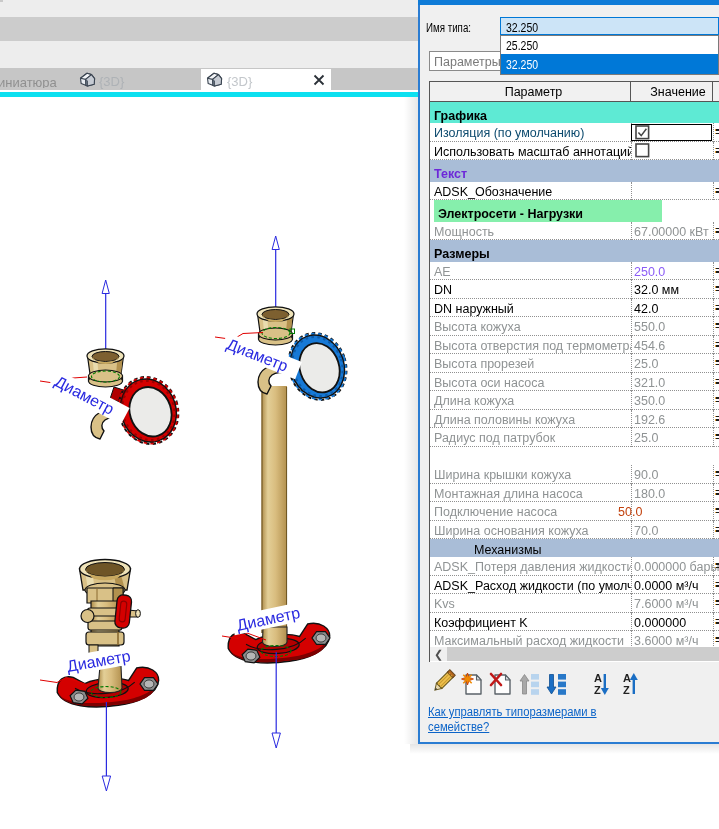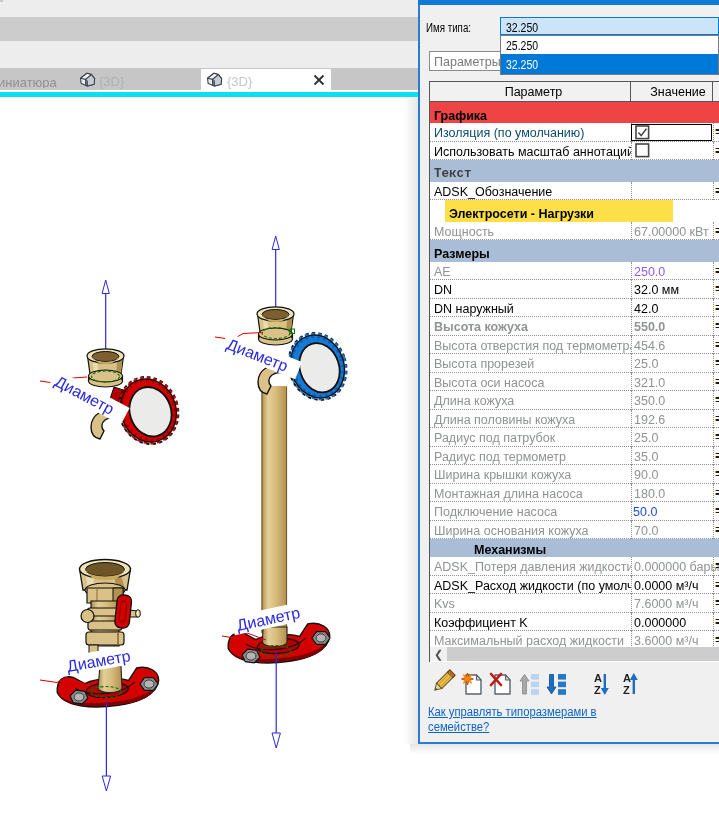--- a/index.html
+++ b/index.html
@@ -173,21 +173,21 @@
 <div class="abs" style="left:506px;top:39px;color:#000;font-size:12.5px;transform:scaleX(0.84);transform-origin:0 0;">25.250</div>
 <div class="abs" style="left:501px;top:54px;width:217px;height:19.5px;background:#0078d7;"></div>
 <div class="abs" style="left:506px;top:58px;color:#fff;font-size:12.5px;transform:scaleX(0.84);transform-origin:0 0;">32.250</div>
 <div class="abs" style="left:429px;top:81px;width:290px;height:580.5px;border-left:1.5px solid #565656;border-top:1.5px solid #565656;box-sizing:border-box;background:#fff;overflow:hidden;font-size:12.5px;">
     <div class="abs" style="left:0;top:0;width:288.5px;height:19.5px;background:#f1f1f1;border-bottom:1.5px solid #565656;box-sizing:border-box;">
       <div class="abs" style="left:0;top:2.5px;width:199px;text-align:center;color:#000;text-indent:8px;">Параметр</div>
       <div class="abs" style="left:207px;top:2.5px;width:82px;text-align:center;color:#000;">Значение</div>
       <div class="abs" style="left:199.8px;top:0;width:1.5px;height:100%;background:#565656;"></div>
       <div class="abs" style="left:281.8px;top:0;width:1.5px;height:100%;background:#565656;"></div>
     </div>
-    <div class="abs" style="left:0;top:19.5px;width:288.5px;height:21.5px;background:#ef4444;">
+    <div class="abs" style="left:0;top:19.5px;width:288.5px;height:21.5px;background:#5eead4;">
       <div class="abs" style="left:4px;top:7px;font-weight:bold;color:#000;">Графика</div>
     </div>
     <div class="abs" style="left:0;top:41px;width:288.5px;height:18.5px;border-bottom:1px dotted #909090;box-sizing:border-box;">
       <div class="abs" style="left:4px;top:3px;color:#0c4a6e;white-space:nowrap;overflow:hidden;width:196.5px;">Изоляция (по умолчанию)</div>
       <div class="abs" style="left:200.5px;top:0;width:0;height:18.5px;border-left:1px dotted #909090;"></div>
       <div class="abs" style="left:282.5px;top:0;width:0;height:18.5px;border-left:1px dotted #909090;"></div>
       <div class="abs" style="left:201px;top:0.5px;width:81px;height:17px;border:1.8px solid #000;box-sizing:border-box;background:#fff;"></div>
       <svg width="15" height="15" viewBox="0 0 15 15" style="position:absolute;left:204.5px;top:1.5px">
 <rect x="1" y="1" width="12.6" height="12.6" fill="#fff" stroke="#454545" stroke-width="1.6"></rect>
         <path d="M3.4 7.6 L6.2 10.6 L11.4 3.8" fill="none" stroke="#454545" stroke-width="1.5"></path>
@@ -199,30 +199,30 @@
       <div class="abs" style="left:4px;top:3px;color:#000;white-space:nowrap;overflow:hidden;width:196.5px;">Использовать масштаб аннотаций</div>
       <div class="abs" style="left:200.5px;top:0;width:0;height:18.5px;border-left:1px dotted #909090;"></div>
       <div class="abs" style="left:282.5px;top:0;width:0;height:18.5px;border-left:1px dotted #909090;"></div>
       <svg width="15" height="15" viewBox="0 0 15 15" style="position:absolute;left:204.5px;top:1.5px">
 <rect x="1" y="1" width="12.6" height="12.6" fill="#fff" stroke="#454545" stroke-width="1.6"></rect>
       </svg>
       <div class="abs" style="left:284.7px;top:6.2px;width:7px;height:1.7px;background:#1a1a1a;border-left:1.3px solid #e8a030;"></div>
       <div class="abs" style="left:284.7px;top:9.6px;width:7px;height:1.7px;background:#1a1a1a;border-left:1.3px solid #e8a030;"></div>
     </div>
     <div class="abs" style="left:0;top:78px;width:288.5px;height:21.5px;background:#a9bdd7;">
-      <div class="abs" style="left:4px;top:7px;font-weight:bold;color:#404040;font-family:Liberation Mono, monospace;">Текст</div>
+      <div class="abs" style="left:4px;top:7px;font-weight:bold;color:#6d28d9;">Текст</div>
     </div>
     <div class="abs" style="left:0;top:99.5px;width:288.5px;height:18.5px;border-bottom:1px dotted #909090;box-sizing:border-box;">
       <div class="abs" style="left:4px;top:3px;color:#000;white-space:nowrap;overflow:hidden;width:196.5px;">ADSK_Обозначение</div>
       <div class="abs" style="left:200.5px;top:0;width:0;height:18.5px;border-left:1px dotted #909090;"></div>
       <div class="abs" style="left:282.5px;top:0;width:0;height:18.5px;border-left:1px dotted #909090;"></div>
       <div class="abs" style="left:284.7px;top:6.2px;width:7px;height:1.7px;background:#1a1a1a;border-left:1.3px solid #e8a030;"></div>
       <div class="abs" style="left:284.7px;top:9.6px;width:7px;height:1.7px;background:#1a1a1a;border-left:1.3px solid #e8a030;"></div>
     </div>
-    <div class="abs" style="left:15px;top:118px;width:228px;height:21.5px;background:#fde047;">
+    <div class="abs" style="left:4px;top:118px;width:228px;height:21.5px;background:#86efac;">
       <div class="abs" style="left:4px;top:7px;font-weight:bold;color:#000;">Электросети - Нагрузки</div>
     </div>
     <div class="abs" style="left:0;top:139.5px;width:288.5px;height:18.5px;border-bottom:1px dotted #909090;box-sizing:border-box;">
       <div class="abs" style="left:4px;top:3px;color:#8f9394;white-space:nowrap;overflow:hidden;width:196.5px;">Мощность</div>
       <div class="abs" style="left:200.5px;top:0;width:0;height:18.5px;border-left:1px dotted #909090;"></div>
       <div class="abs" style="left:282.5px;top:0;width:0;height:18.5px;border-left:1px dotted #909090;"></div>
       <div class="abs" style="left:204px;top:3px;color:#8f9394;white-space:nowrap;">67.00000 кВт</div>
       <div class="abs" style="left:284.7px;top:6.2px;width:7px;height:1.7px;background:#1a1a1a;border-left:1.3px solid #e8a030;"></div>
       <div class="abs" style="left:284.7px;top:9.6px;width:7px;height:1.7px;background:#1a1a1a;border-left:1.3px solid #e8a030;"></div>
     </div>
@@ -246,21 +246,21 @@
       <div class="abs" style="left:284.7px;top:9.6px;width:7px;height:1.7px;background:#1a1a1a;border-left:1.3px solid #e8a030;"></div>
     </div>
     <div class="abs" style="left:0;top:216.5px;width:288.5px;height:18.5px;border-bottom:1px dotted #909090;box-sizing:border-box;">
       <div class="abs" style="left:4px;top:3px;color:#000;white-space:nowrap;overflow:hidden;width:196.5px;">DN наружный</div>
       <div class="abs" style="left:200.5px;top:0;width:0;height:18.5px;border-left:1px dotted #909090;"></div>
       <div class="abs" style="left:282.5px;top:0;width:0;height:18.5px;border-left:1px dotted #909090;"></div>
       <div class="abs" style="left:204px;top:3px;color:#000;white-space:nowrap;">42.0</div>
       <div class="abs" style="left:284.7px;top:6.2px;width:7px;height:1.7px;background:#1a1a1a;border-left:1.3px solid #e8a030;"></div>
       <div class="abs" style="left:284.7px;top:9.6px;width:7px;height:1.7px;background:#1a1a1a;border-left:1.3px solid #e8a030;"></div>
     </div>
-    <div class="abs" style="left:0;top:235px;width:288.5px;height:18.5px;border-bottom:1px dotted #909090;box-sizing:border-box;font-weight:bold;">
+    <div class="abs" style="left:0;top:235px;width:288.5px;height:18.5px;border-bottom:1px dotted #909090;box-sizing:border-box;">
       <div class="abs" style="left:4px;top:3px;color:#8f9394;white-space:nowrap;overflow:hidden;width:196.5px;">Высота кожуха</div>
       <div class="abs" style="left:200.5px;top:0;width:0;height:18.5px;border-left:1px dotted #909090;"></div>
       <div class="abs" style="left:282.5px;top:0;width:0;height:18.5px;border-left:1px dotted #909090;"></div>
       <div class="abs" style="left:204px;top:3px;color:#8f9394;white-space:nowrap;">550.0</div>
       <div class="abs" style="left:284.7px;top:6.2px;width:7px;height:1.7px;background:#1a1a1a;border-left:1.3px solid #e8a030;"></div>
       <div class="abs" style="left:284.7px;top:9.6px;width:7px;height:1.7px;background:#1a1a1a;border-left:1.3px solid #e8a030;"></div>
     </div>
     <div class="abs" style="left:0;top:253.5px;width:288.5px;height:18.5px;border-bottom:1px dotted #909090;box-sizing:border-box;">
       <div class="abs" style="left:4px;top:3px;color:#8f9394;white-space:nowrap;overflow:hidden;width:196.5px;">Высота отверстия под термометра</div>
       <div class="abs" style="left:200.5px;top:0;width:0;height:18.5px;border-left:1px dotted #909090;"></div>
@@ -302,62 +302,54 @@
       <div class="abs" style="left:284.7px;top:9.6px;width:7px;height:1.7px;background:#1a1a1a;border-left:1.3px solid #e8a030;"></div>
     </div>
     <div class="abs" style="left:0;top:346px;width:288.5px;height:18.5px;border-bottom:1px dotted #909090;box-sizing:border-box;">
       <div class="abs" style="left:4px;top:3px;color:#8f9394;white-space:nowrap;overflow:hidden;width:196.5px;">Радиус под патрубок</div>
       <div class="abs" style="left:200.5px;top:0;width:0;height:18.5px;border-left:1px dotted #909090;"></div>
       <div class="abs" style="left:282.5px;top:0;width:0;height:18.5px;border-left:1px dotted #909090;"></div>
       <div class="abs" style="left:204px;top:3px;color:#8f9394;white-space:nowrap;">25.0</div>
       <div class="abs" style="left:284.7px;top:6.2px;width:7px;height:1.7px;background:#1a1a1a;border-left:1.3px solid #e8a030;"></div>
       <div class="abs" style="left:284.7px;top:9.6px;width:7px;height:1.7px;background:#1a1a1a;border-left:1.3px solid #e8a030;"></div>
     </div>
-    <div class="abs" style="left:0;top:364.5px;width:288.5px;height:18.5px;border-bottom:1px dotted #909090;box-sizing:border-box;">
-      <div class="abs" style="left:4px;top:3px;color:#8f9394;white-space:nowrap;overflow:hidden;width:196.5px;">Радиус под термометр</div>
-      <div class="abs" style="left:200.5px;top:0;width:0;height:18.5px;border-left:1px dotted #909090;"></div>
-      <div class="abs" style="left:282.5px;top:0;width:0;height:18.5px;border-left:1px dotted #909090;"></div>
-      <div class="abs" style="left:204px;top:3px;color:#8f9394;white-space:nowrap;">35.0</div>
-      <div class="abs" style="left:284.7px;top:6.2px;width:7px;height:1.7px;background:#1a1a1a;border-left:1.3px solid #e8a030;"></div>
-      <div class="abs" style="left:284.7px;top:9.6px;width:7px;height:1.7px;background:#1a1a1a;border-left:1.3px solid #e8a030;"></div>
-    </div>
     <div class="abs" style="left:0;top:383px;width:288.5px;height:18.5px;border-bottom:1px dotted #909090;box-sizing:border-box;">
       <div class="abs" style="left:4px;top:3px;color:#8f9394;white-space:nowrap;overflow:hidden;width:196.5px;">Ширина крышки кожуха</div>
       <div class="abs" style="left:200.5px;top:0;width:0;height:18.5px;border-left:1px dotted #909090;"></div>
       <div class="abs" style="left:282.5px;top:0;width:0;height:18.5px;border-left:1px dotted #909090;"></div>
       <div class="abs" style="left:204px;top:3px;color:#8f9394;white-space:nowrap;">90.0</div>
       <div class="abs" style="left:284.7px;top:6.2px;width:7px;height:1.7px;background:#1a1a1a;border-left:1.3px solid #e8a030;"></div>
       <div class="abs" style="left:284.7px;top:9.6px;width:7px;height:1.7px;background:#1a1a1a;border-left:1.3px solid #e8a030;"></div>
     </div>
     <div class="abs" style="left:0;top:401.5px;width:288.5px;height:18.5px;border-bottom:1px dotted #909090;box-sizing:border-box;">
       <div class="abs" style="left:4px;top:3px;color:#8f9394;white-space:nowrap;overflow:hidden;width:196.5px;">Монтажная длина насоса</div>
       <div class="abs" style="left:200.5px;top:0;width:0;height:18.5px;border-left:1px dotted #909090;"></div>
       <div class="abs" style="left:282.5px;top:0;width:0;height:18.5px;border-left:1px dotted #909090;"></div>
       <div class="abs" style="left:204px;top:3px;color:#8f9394;white-space:nowrap;">180.0</div>
       <div class="abs" style="left:284.7px;top:6.2px;width:7px;height:1.7px;background:#1a1a1a;border-left:1.3px solid #e8a030;"></div>
       <div class="abs" style="left:284.7px;top:9.6px;width:7px;height:1.7px;background:#1a1a1a;border-left:1.3px solid #e8a030;"></div>
     </div>
     <div class="abs" style="left:0;top:420px;width:288.5px;height:18.5px;border-bottom:1px dotted #909090;box-sizing:border-box;">
       <div class="abs" style="left:4px;top:3px;color:#8f9394;white-space:nowrap;overflow:hidden;width:196.5px;">Подключение насоса</div>
       <div class="abs" style="left:200.5px;top:0;width:0;height:18.5px;border-left:1px dotted #909090;"></div>
       <div class="abs" style="left:282.5px;top:0;width:0;height:18.5px;border-left:1px dotted #909090;"></div>
-      <div class="abs" style="left:203px;top:3px;color:#1d4ed8;white-space:nowrap;">50.0</div>
+      <div class="abs" style="left:188px;top:3px;color:#c2410c;white-space:nowrap;">50.0</div>
       <div class="abs" style="left:284.7px;top:6.2px;width:7px;height:1.7px;background:#1a1a1a;border-left:1.3px solid #e8a030;"></div>
       <div class="abs" style="left:284.7px;top:9.6px;width:7px;height:1.7px;background:#1a1a1a;border-left:1.3px solid #e8a030;"></div>
     </div>
     <div class="abs" style="left:0;top:438.5px;width:288.5px;height:18.5px;border-bottom:1px dotted #909090;box-sizing:border-box;">
       <div class="abs" style="left:4px;top:3px;color:#8f9394;white-space:nowrap;overflow:hidden;width:196.5px;">Ширина основания кожуха</div>
       <div class="abs" style="left:200.5px;top:0;width:0;height:18.5px;border-left:1px dotted #909090;"></div>
       <div class="abs" style="left:282.5px;top:0;width:0;height:18.5px;border-left:1px dotted #909090;"></div>
       <div class="abs" style="left:204px;top:3px;color:#8f9394;white-space:nowrap;">70.0</div>
       <div class="abs" style="left:284.7px;top:6.2px;width:7px;height:1.7px;background:#1a1a1a;border-left:1.3px solid #e8a030;"></div>
       <div class="abs" style="left:284.7px;top:9.6px;width:7px;height:1.7px;background:#1a1a1a;border-left:1.3px solid #e8a030;"></div>
     </div>
     <div class="abs" style="left:0;top:457px;width:288.5px;height:18px;background:#a9bdd7;">
-      <div class="abs" style="left:4px;top:3.5px;font-weight:bold;color:#000;padding-left:40px;">Механизмы</div>
+      <div class="abs" style="left:4px;top:3.5px;font-weight:normal;color:#000;padding-left:40px;">Механизмы</div>
     </div>
     <div class="abs" style="left:0;top:475px;width:288.5px;height:18.5px;border-bottom:1px dotted #909090;box-sizing:border-box;">
       <div class="abs" style="left:4px;top:3px;color:#8f9394;white-space:nowrap;overflow:hidden;width:196.5px;">ADSK_Потеря давления жидкости (</div>
       <div class="abs" style="left:200.5px;top:0;width:0;height:18.5px;border-left:1px dotted #909090;"></div>
       <div class="abs" style="left:282.5px;top:0;width:0;height:18.5px;border-left:1px dotted #909090;"></div>
       <div class="abs" style="left:204px;top:3px;color:#8f9394;white-space:nowrap;">0.000000 бары</div>
       <div class="abs" style="left:284.7px;top:6.2px;width:7px;height:1.7px;background:#1a1a1a;border-left:1.3px solid #e8a030;"></div>
       <div class="abs" style="left:284.7px;top:9.6px;width:7px;height:1.7px;background:#1a1a1a;border-left:1.3px solid #e8a030;"></div>
     </div>
     <div class="abs" style="left:0;top:493.5px;width:288.5px;height:18.5px;border-bottom:1px dotted #909090;box-sizing:border-box;">

